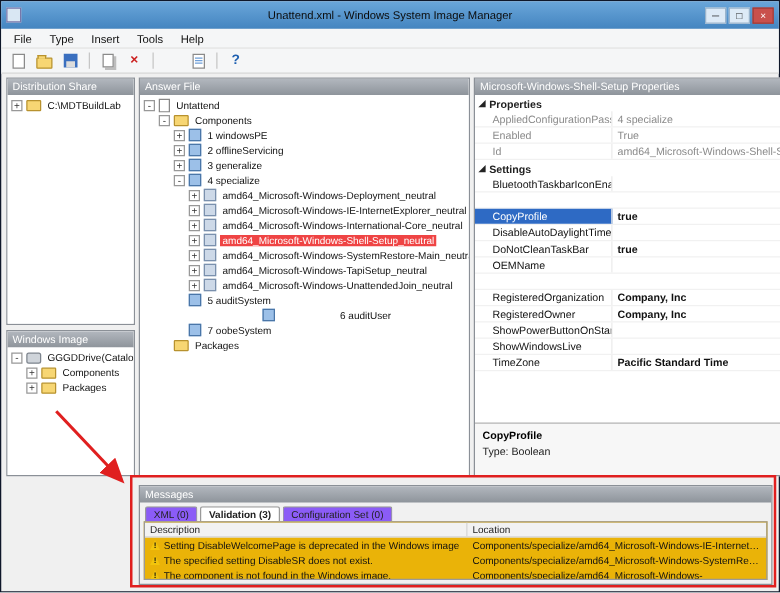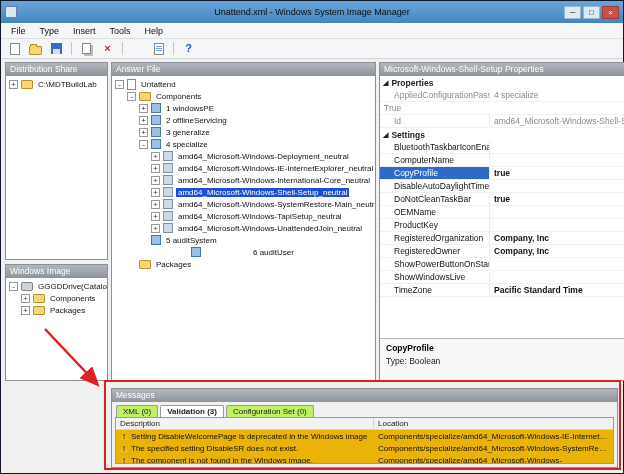--- a/index.html
+++ b/index.html
@@ -49,41 +49,41 @@
   .tree-row{display:flex;align-items:center;height:12px;white-space:nowrap;overflow:hidden}
   .expander{width:9px;height:9px;border:1px solid #989898;background:#fff;font-size:8px;line-height:7px;text-align:center;margin-right:3px;flex:none;color:#333}
   .expander-spacer{width:12px;flex:none}
   .ticon{margin-right:3px;flex:none}
   .ticon.folder{width:12px;height:9px;background:#f7d673;border:1px solid #b8922e;border-radius:1px}
   .ticon.page{width:9px;height:11px;background:#fff;border:1px solid #888}
   .ticon.pass{width:10px;height:10px;background:#9cc0e8;border:1px solid #4a76a8}
   .ticon.comp{width:10px;height:10px;background:#cdd9e8;border:1px solid #7a90ad}
   .ticon.disk{width:12px;height:9px;background:#cfd4da;border:1px solid #7d848d;border-radius:2px}
   .tlabel{padding:0 2px;font-size:8px;color:#111}
-  .tree-row.selected .tlabel{background:#1d4ed8;color:#fff}
+  .tree-row.selected .tlabel{background:#ef4444;color:#fff}
 
   
   .pg{flex:1;background:#fff;overflow:hidden;font-size:8.5px}
   .pg-cat{display:flex;align-items:center;height:13px;font-weight:bold;padding-left:3px;gap:3px;color:#222}
   .pg-cat-tri{font-size:7px;color:#222}
   .pg-row{display:flex;height:13px;align-items:stretch;border-bottom:1px solid #f1f1f1;position:relative}
   .pg-name{width:110px;padding-left:14px;white-space:nowrap;overflow:hidden;border-right:1px solid #ececec;line-height:12px;color:#111;flex:none}
   .pg-value{flex:1;padding-left:4px;white-space:nowrap;overflow:hidden;line-height:12px;color:#111}
   .pg-value.bold{font-weight:bold}
   .pg-row.disabled .pg-name,.pg-row.disabled .pg-value{color:#8a8a8a}
   .pg-row.selected .pg-name{background:#2e6ac4;color:#fff}
   .pg-desc{border-top:1px solid #b5b5b5;background:#f7f7f7;padding:4px 6px;height:42px;flex:none}
   .pg-desc .dname{font-weight:bold;font-size:8.5px}
   .pg-desc .dtype{font-size:8.5px;margin-top:3px;color:#222}
 
   
   .messages-wrap{margin:5px 5px 0 110px;height:80px;flex:none;position:relative}
   .messages-panel{height:100%;border:1px solid #8b9097;background:#f1f1f1;display:flex;flex-direction:column;overflow:hidden}
   .msg-tabs{display:flex;padding:2px 4px 0;gap:2px;align-items:flex-end;height:15px;flex:none}
-  .msg-tab{border:1px solid #9a9a9a;border-bottom:none;background:#bef264;padding:1px 6px 1px;font-size:8px;border-radius:2px 2px 0 0;color:#222}
+  .msg-tab{border:1px solid #9a9a9a;border-bottom:none;background:#8b5cf6;padding:1px 6px 1px;font-size:8px;border-radius:2px 2px 0 0;color:#222}
   .msg-tab.active{background:#fff;font-weight:bold}
   .msg-table{flex:1;background:#eab308;border:1px solid #9a9a9a;margin:0 3px 3px;overflow:hidden;display:flex;flex-direction:column}
   .msg-thead{display:flex;background:#f2f2f2;border-bottom:1px solid #d5d5d5;height:12px;flex:none}
   .msg-th{font-size:8px;padding:0 4px;line-height:12px;color:#222}
   .msg-th.desc{width:258px;border-right:1px solid #d5d5d5;flex:none}
   .msg-row{display:flex;height:12px;align-items:center}
   .msg-cell{font-size:8px;padding:0 4px;white-space:nowrap;overflow:hidden;text-overflow:ellipsis;color:#111}
   .msg-cell.desc{width:258px;display:flex;align-items:center;gap:3px;flex:none}
   .msg-cell.loc{flex:1}
   .msg-text{white-space:nowrap;overflow:hidden;text-overflow:ellipsis}
@@ -249,24 +249,29 @@
             <div class="tree-row" style="padding-left: 39px;">
               <span class="expander">+</span>
               <span class="ticon comp"></span>
               <span class="tlabel">amd64_Microsoft-Windows-UnattendedJoin_neutral</span>
             </div>
             <div class="tree-row" style="padding-left: 27px;">
               <span class="expander-spacer"></span>
               <span class="ticon pass"></span>
               <span class="tlabel">5 auditSystem</span>
             </div>
-            <div class="tree-row" style="padding-left: 20px; gap: 47px;">
+            <div class="tree-row" style="padding-left: 39px; gap: 47px;">
               <span class="expander-spacer"></span>
               <span class="ticon pass"></span>
               <span class="tlabel">6 auditUser</span>
+            </div>
+            <div class="tree-row" style="padding-left: 27px;">
+              <span class="expander-spacer"></span>
+              <span class="ticon pass"></span>
+              <span class="tlabel">7 oobeSystem</span>
             </div>
             <div class="tree-row" style="padding-left: 15px;">
               <span class="expander-spacer"></span>
               <span class="ticon folder"></span>
               <span class="tlabel">Packages</span>
             </div>
           </div>
       </div>
     </div>
 
@@ -276,56 +281,55 @@
         <div class="pg" id="prop-grid">
             <div class="pg-cat">
               <span class="pg-cat-tri">◢</span>
               <span>Properties</span>
             </div>
             <div class="pg-row disabled">
               <span class="pg-name">AppliedConfigurationPass</span>
               <span class="pg-value">4 specialize</span>
             </div>
             <div class="pg-row disabled">
+              <span class="pg-name">Enabled</span>
               <span class="pg-value">True</span>
             </div>
             <div class="pg-row disabled">
               <span class="pg-name">Id</span>
               <span class="pg-value">amd64_Microsoft-Windows-Shell-Setup</span>
             </div>
             <div class="pg-cat">
               <span class="pg-cat-tri">◢</span>
               <span>Settings</span>
             </div>
             <div class="pg-row">
               <span class="pg-name">BluetoothTaskbarIconEnabled</span>
               <span class="pg-value"></span>
             </div>
             <div class="pg-row">
-              <span class="pg-name">ComputerName</span>
               <span class="pg-value"></span>
             </div>
             <div class="pg-row selected">
               <span class="pg-name">CopyProfile</span>
               <span class="pg-value bold">true</span>
             </div>
             <div class="pg-row">
               <span class="pg-name">DisableAutoDaylightTimeSet</span>
               <span class="pg-value"></span>
             </div>
             <div class="pg-row">
               <span class="pg-name">DoNotCleanTaskBar</span>
               <span class="pg-value bold">true</span>
             </div>
             <div class="pg-row">
               <span class="pg-name">OEMName</span>
               <span class="pg-value"></span>
             </div>
             <div class="pg-row">
-              <span class="pg-name">ProductKey</span>
               <span class="pg-value"></span>
             </div>
             <div class="pg-row">
               <span class="pg-name">RegisteredOrganization</span>
               <span class="pg-value bold">Company, Inc</span>
             </div>
             <div class="pg-row">
               <span class="pg-name">RegisteredOwner</span>
               <span class="pg-value bold">Company, Inc</span>
             </div>

